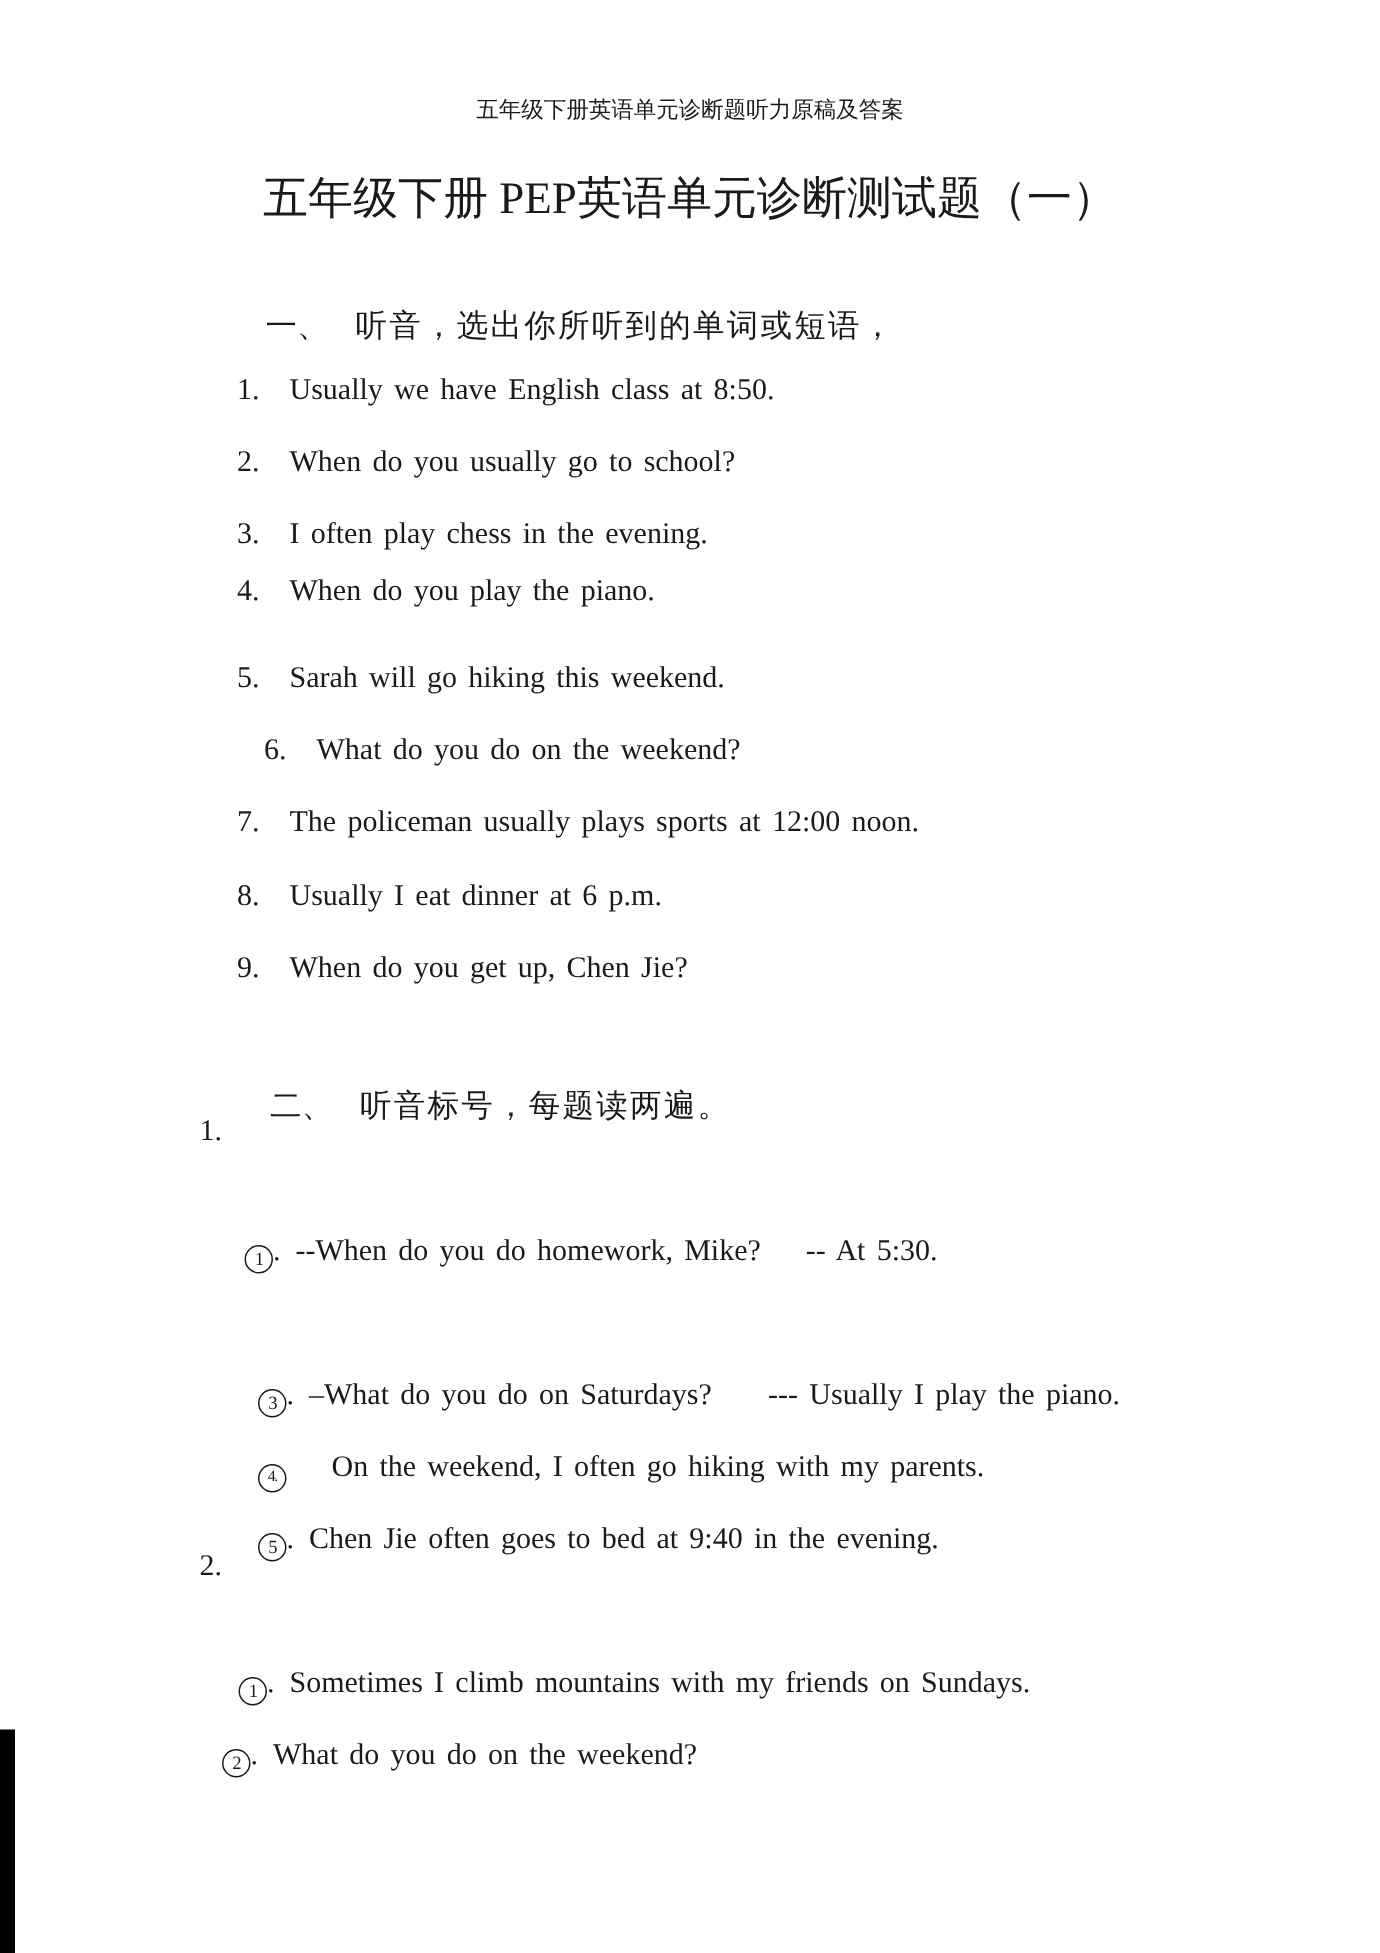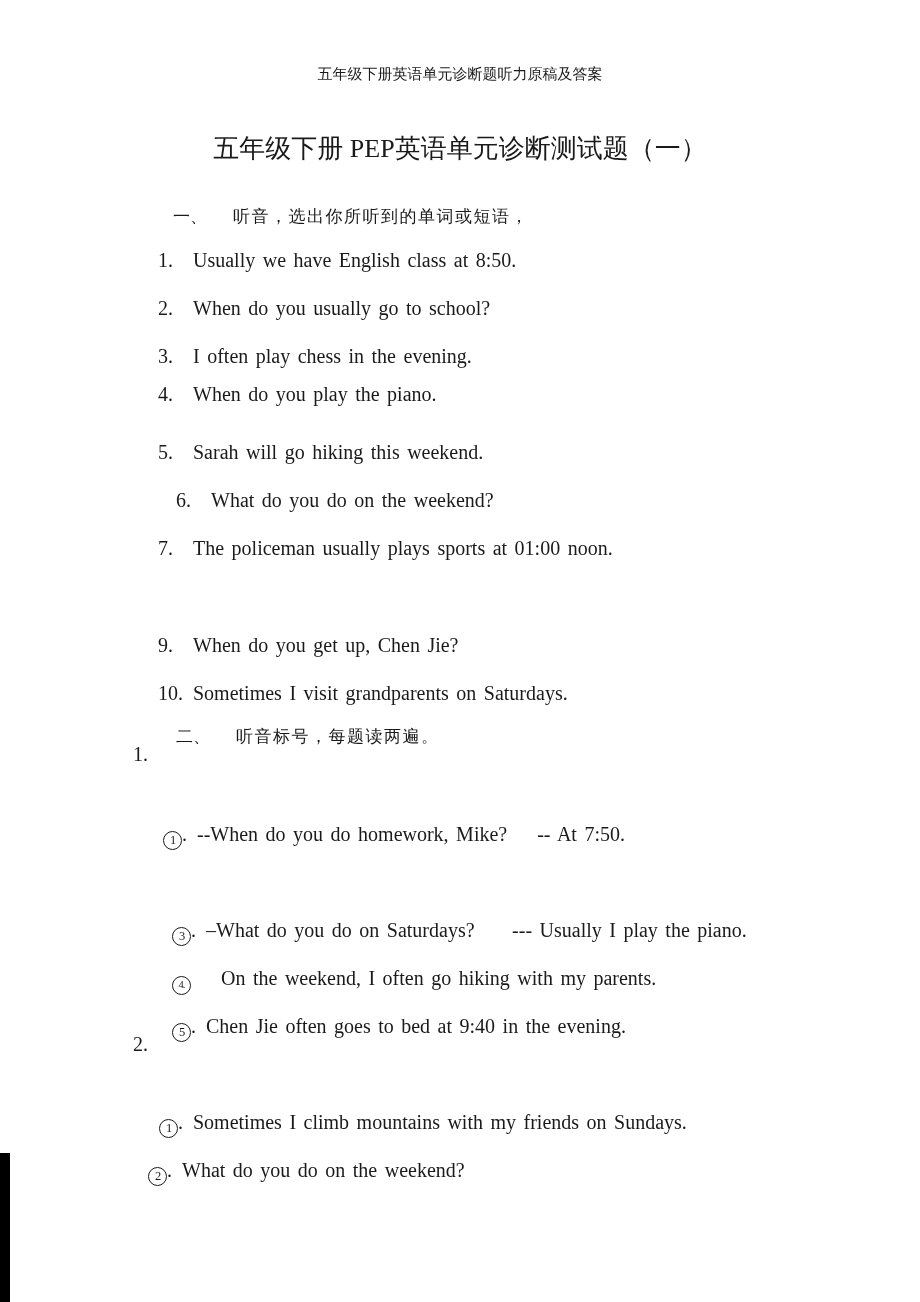--- a/index.html
+++ b/index.html
@@ -26,26 +26,26 @@
     left: 0;
     width: 920px;
     text-align: center;
   }
   .doc-header {
     top: 64px;
     font-size: 15px;
     line-height: 20px;
   }
   .doc-title {
-    top: 132px;
-    font-size: 26px;
+    top: 116px;
+    font-size: 30px;
     line-height: 34px;
   }
   .sec-heading {
-    font-size: 17px;
+    font-size: 21px;
     letter-spacing: 1.5px;
   }
   .sec-heading .marker {
     display: inline-block;
     width: 60px;
     letter-spacing: 0;
   }
   .sec1 { top: 172px; left: 150px; }
   .sec2 { top: 692px; left: 153px; }
   .item .num {
@@ -108,37 +108,37 @@
   <div class="line item" style="top:349px;left:138px">
     <span class="num">4.</span><span class="txt">When do you play the piano.</span>
   </div>
   <div class="line item" style="top:407px;left:138px">
     <span class="num">5.</span><span class="txt">Sarah will go hiking this weekend.</span>
   </div>
   <div class="line item" style="top:455px;left:156px">
     <span class="num">6.</span><span class="txt">What do you do on the weekend?</span>
   </div>
   <div class="line item" style="top:503px;left:138px">
-    <span class="num">7.</span><span class="txt">The policeman usually plays sports at 01:00 noon.</span>
+    <span class="num">7.</span><span class="txt">The policeman usually plays sports at 12:00 noon.</span>
+  </div>
+  <div class="line item" style="top:552px;left:138px">
+    <span class="num">8.</span><span class="txt">Usually I eat dinner at 6 p.m.</span>
   </div>
   <div class="line item" style="top:600px;left:138px">
     <span class="num">9.</span><span class="txt">When do you get up, Chen Jie?</span>
-  </div>
-  <div class="line item" style="top:648px;left:138px">
-    <span class="num">10.</span><span class="txt">Sometimes I visit grandparents on Saturdays.</span>
   </div>
 
   <div class="line sec-heading sec2">
     <span class="marker">二、</span><span class="heading-text">听音标号，每题读两遍。</span>
   </div>
 
   <div class="line group-label" style="top:739px">1.</div>
 
   <div class="line c-item" style="top:789px;left:143px">
-    <span class="circle">1</span><span class="after">.  </span><span class="txt">--When do you do homework, Mike?    -- At 7:50.</span>
+    <span class="circle">1</span><span class="after">.  </span><span class="txt">--When do you do homework, Mike?    -- At 5:30.</span>
   </div>
   <div class="line c-item" style="top:885px;left:152px">
     <span class="circle">3</span><span class="after">.  </span><span class="txt">–What do you do on Saturdays?     --- Usually I play the piano.</span>
   </div>
   <div class="line c-item" style="top:933px;left:152px">
     <span class="circle small">4.</span><span class="after">      </span><span class="txt">On the weekend, I often go hiking with my parents.</span>
   </div>
   <div class="line c-item" style="top:981px;left:152px">
     <span class="circle">5</span><span class="after">.  </span><span class="txt">Chen Jie often goes to bed at 9:40 in the evening.</span>
   </div>

